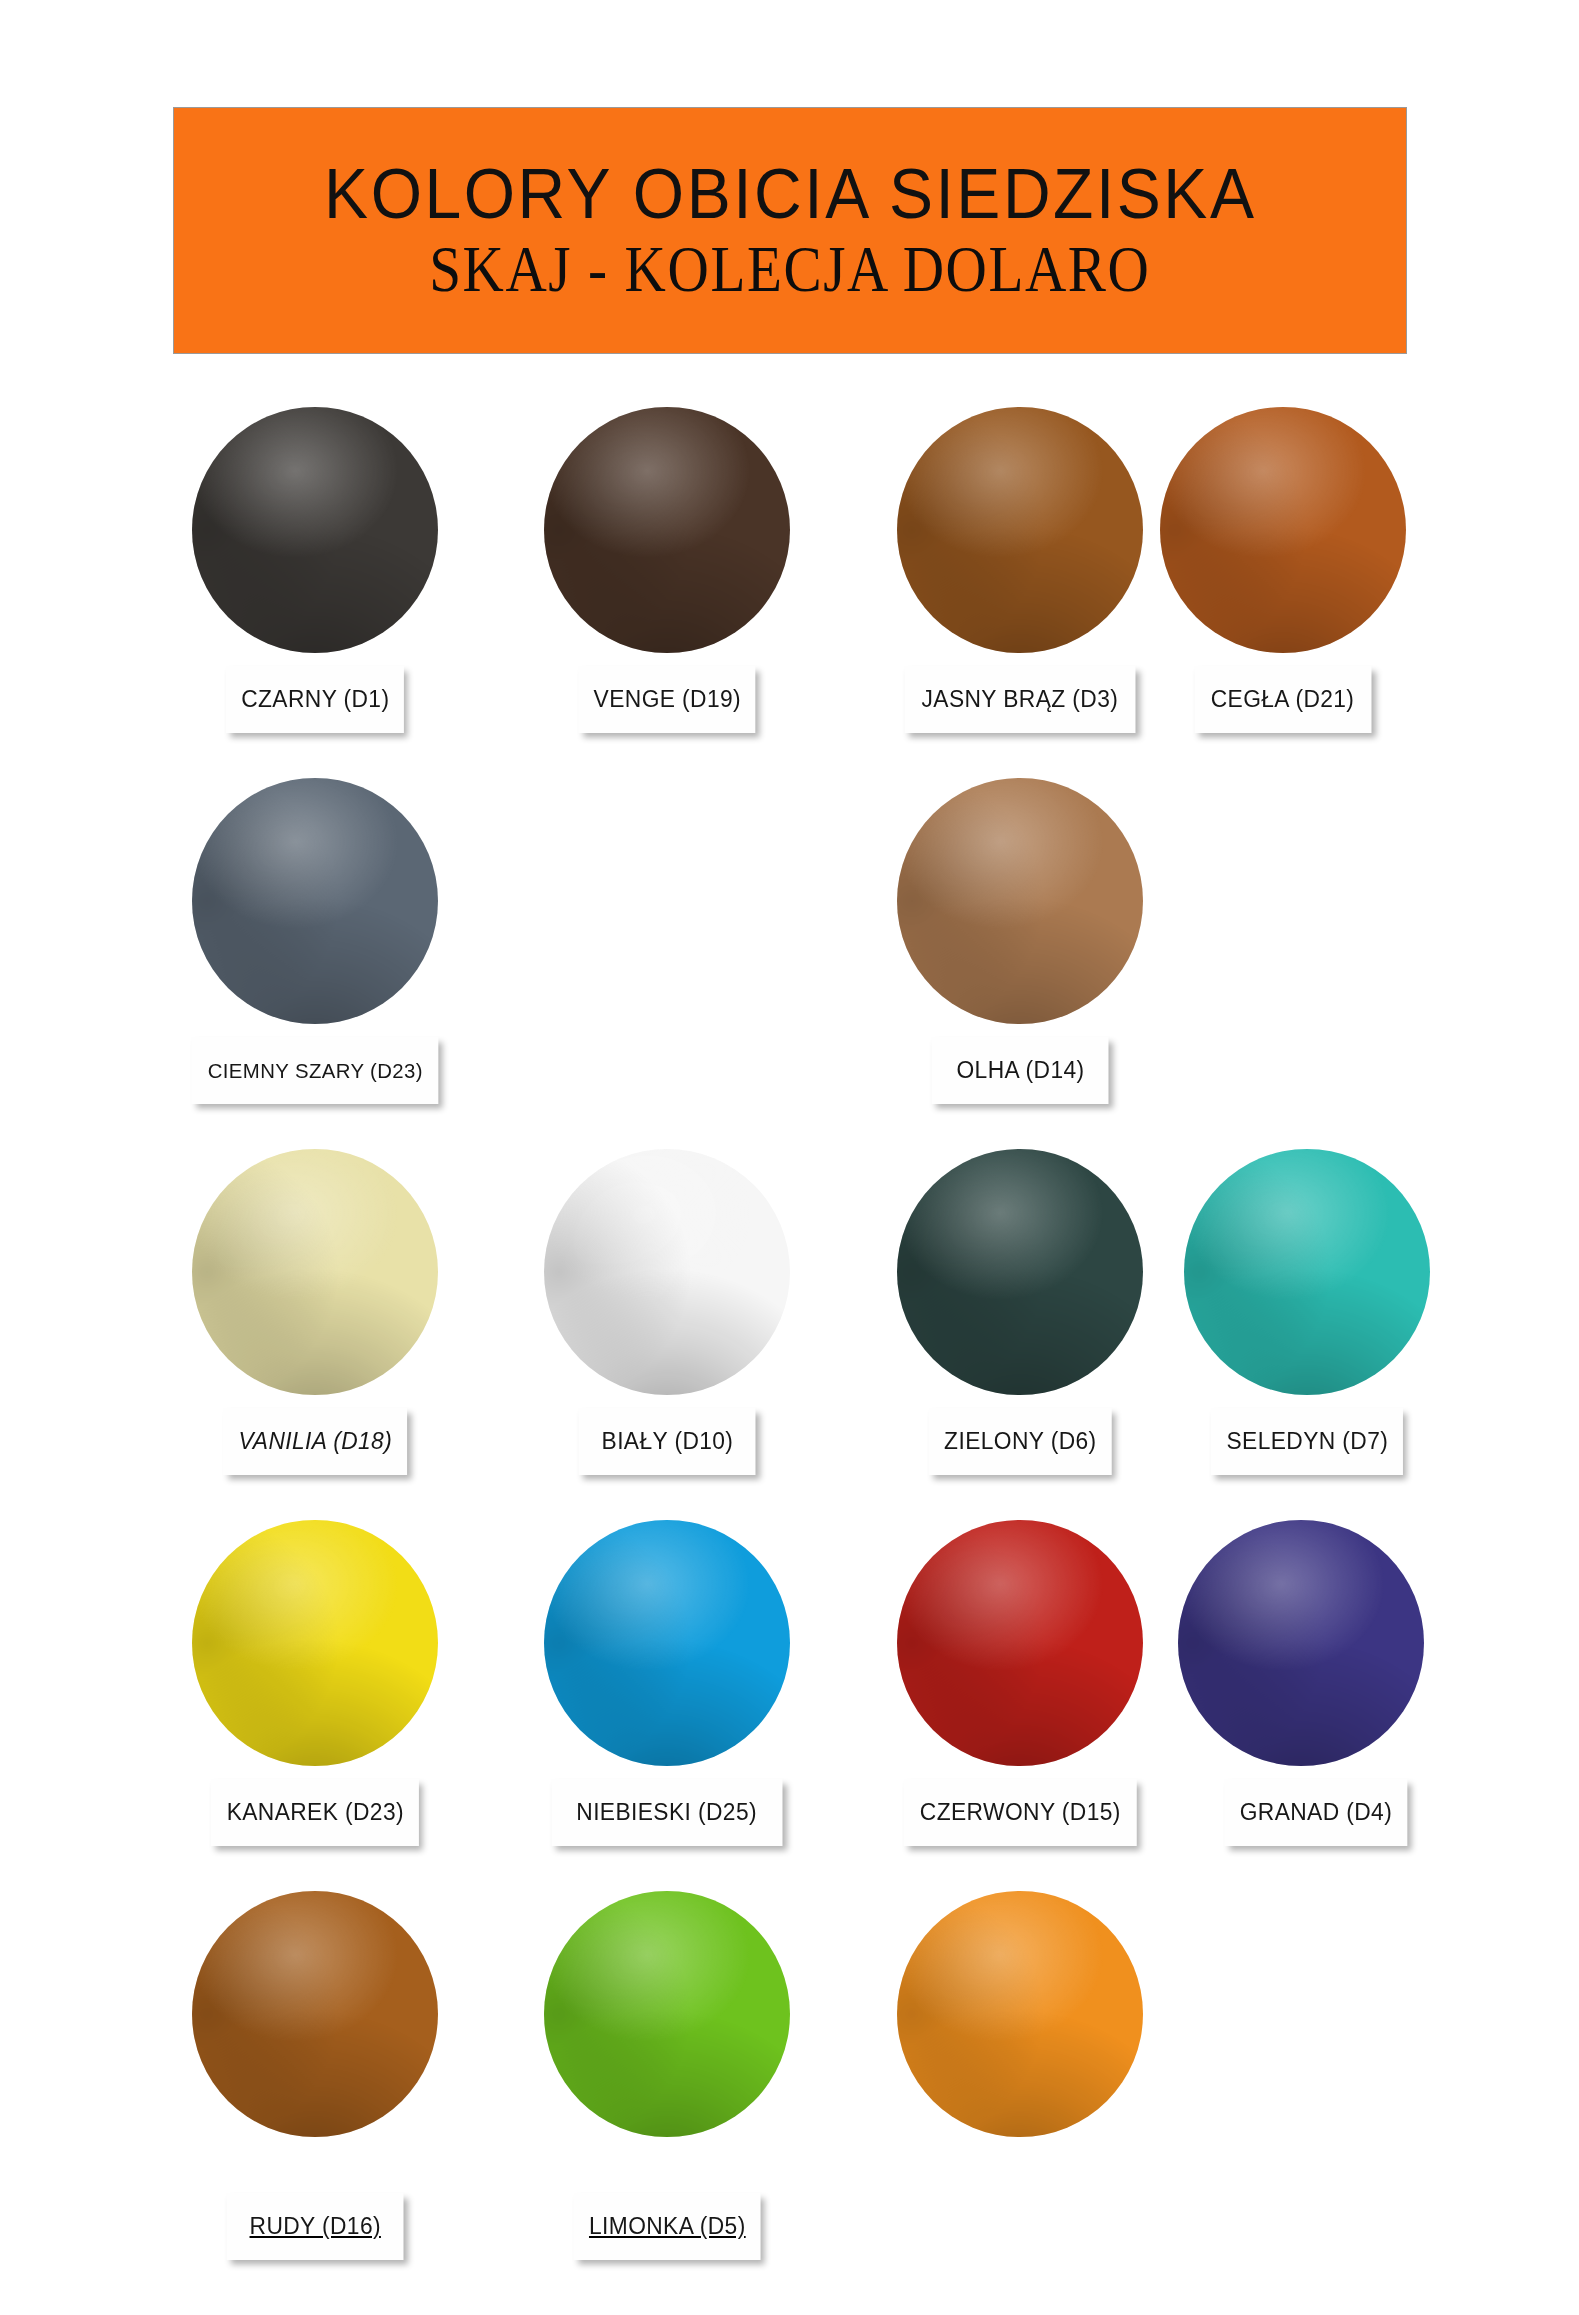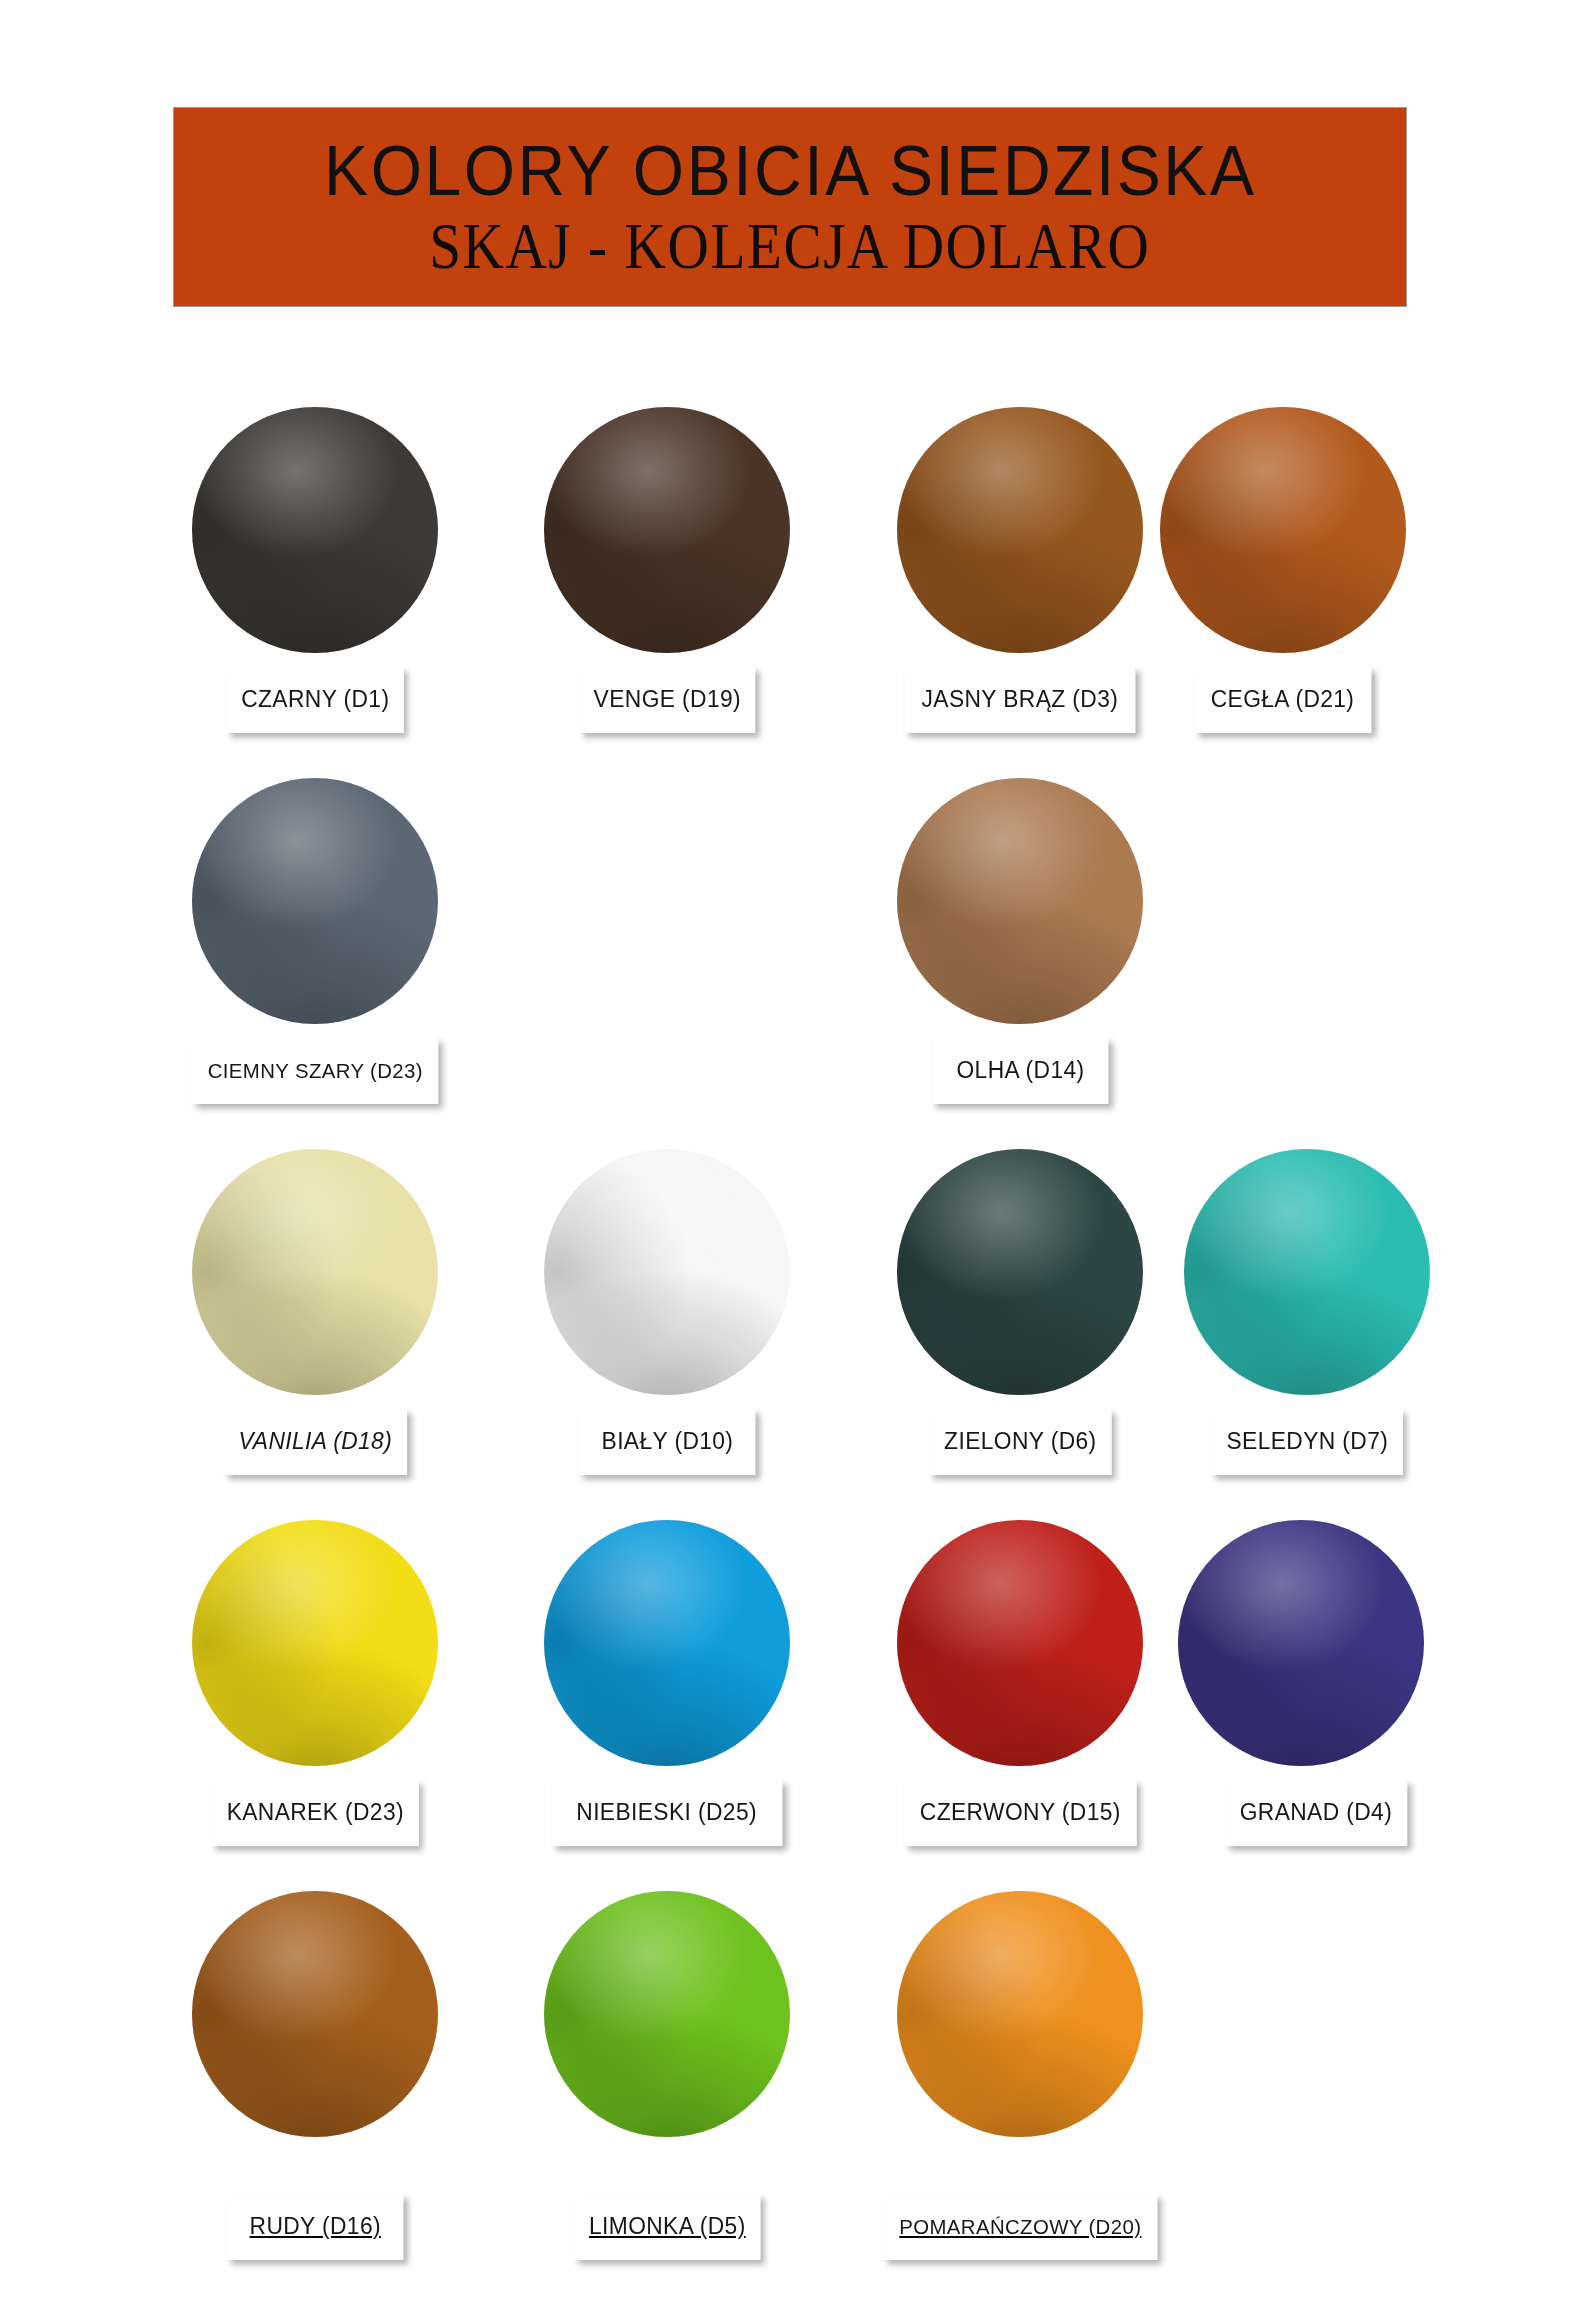--- a/index.html
+++ b/index.html
@@ -15,22 +15,22 @@
     font-family: "Liberation Sans", sans-serif;
     -webkit-font-smoothing: antialiased;
   }
 
   
   #title-plate {
     position: absolute;
     left: 173px;
     top: 107px;
     width: 1234px;
-    height: 200px;
-    background: #c2410c;
+    height: 247px;
+    background: #f97316;
     border: 0.9px solid #9a9a9a;
     box-sizing: border-box;
     display: flex;
     flex-direction: column;
     align-items: center;
     justify-content: center;
   }
   #title-line-1 {
     font-family: "Liberation Sans", sans-serif;
     font-size: 71px;
@@ -235,19 +235,16 @@
         </div>
       </div>
       <div class="swatch-cell" style="left: 536px;">
         <div class="swatch-disc" title="LIMONKA (D5)" style="background: rgb(110, 194, 30);"></div>
         <div class="swatch-label drop">
           <span>LIMONKA (D5)</span>
         </div>
       </div>
       <div class="swatch-cell" style="left: 889px;">
         <div class="swatch-disc" title="POMARAŃCZOWY (D20)" style="background: rgb(240, 144, 30);"></div>
-        <div class="swatch-label drop wide narrow-text">
-          <span>POMARAŃCZOWY (D20)</span>
-        </div>
       </div>
     </div>
   </div>
 
 
 </body></html>

